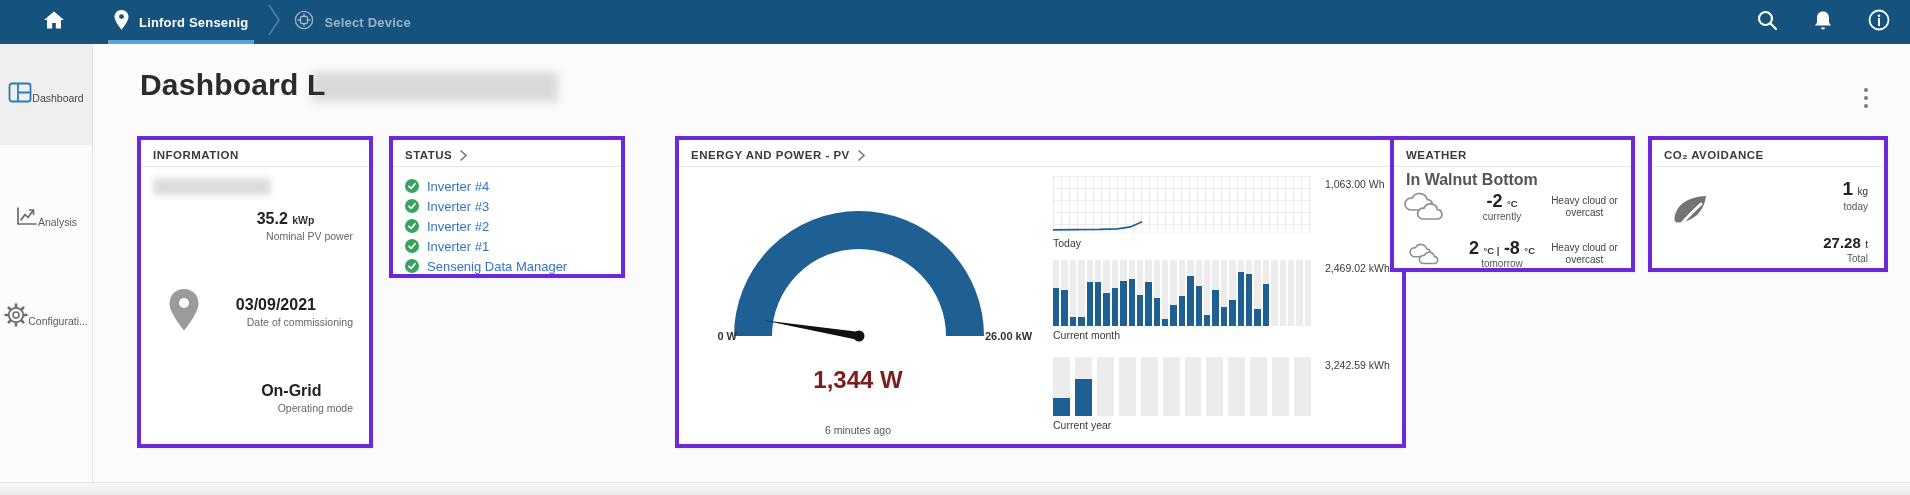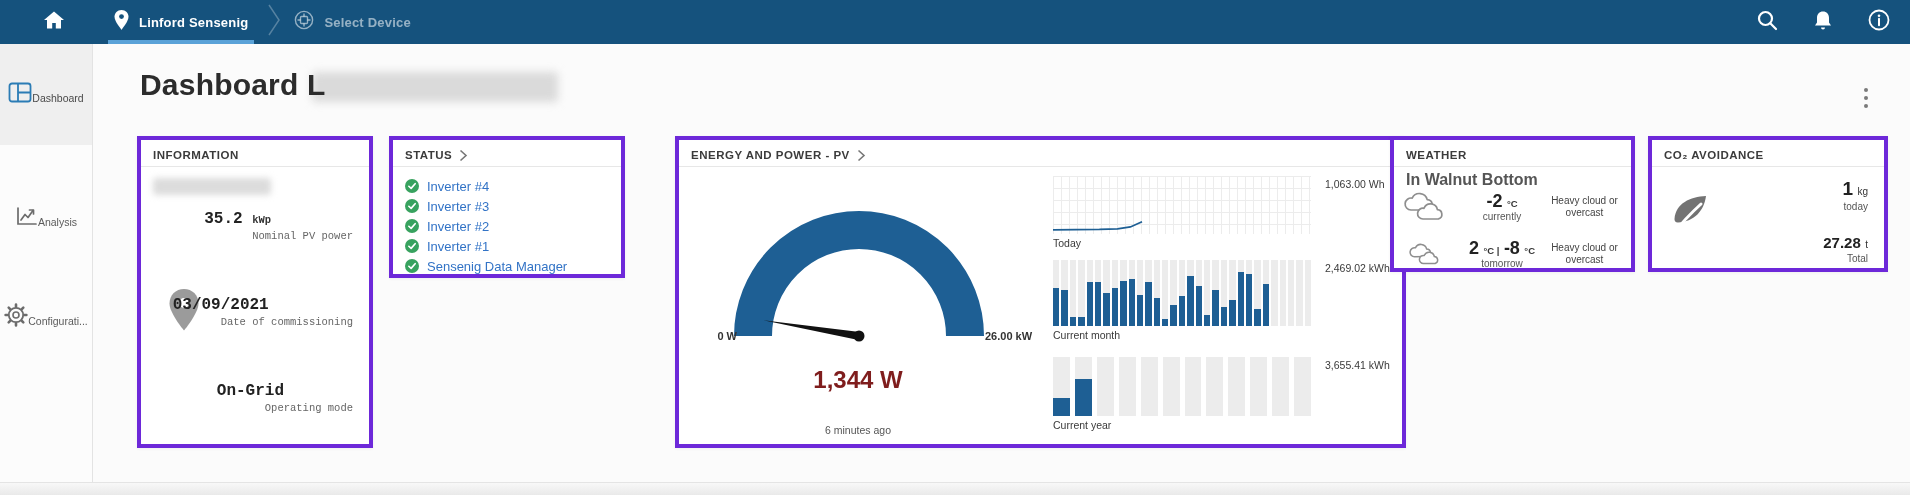--- a/index.html
+++ b/index.html
@@ -57,21 +57,21 @@
 
   .card-info    { left:137px;  top:136px; width:236px; height:312px; }
   .card-status  { left:389px;  top:136px; width:236px; height:142px; }
   .card-energy  { left:675px;  top:136px; width:731px; height:312px; }
   .card-weather { left:1390px; top:136px; width:245px; height:136px; }
   .card-co2     { left:1648px; top:136px; width:240px; height:136px; }
 
   
   .info-blur { left:12px; top:38px; width:118px; height:17px; position:absolute;
     filter:blur(3px); background:#dcdcdc; border-radius:3px; }
-  .metric { position:absolute; right:16px; text-align:left;font-family:Liberation Mono, monospace; }
+  .metric { position:absolute; right:16px; text-align:center; }
   .metric .val { font-size:16px; font-weight:bold; color:#222; }
   .metric .unit { font-size:10.5px; font-weight:bold; color:#333; }
   .metric .cap { font-size:10.5px; color:#666; margin-top:2px;margin-left:48px; }
   .m1 { top:70px; } .m2 { top:156px; } .m3 { top:242px; }
   .info-pin { position:absolute; left:26px; top:148px; }
 
   
   .status-list { padding:9px 12px 0 12px; }
   .status-row { display:flex; align-items:center; gap:8px; height:20px; }
   .status-row .nm { font-size:13px; color:#3273c6; cursor:pointer; }
@@ -434,21 +434,21 @@
       <div class="bar-track"></div>
       <div class="bar-track"></div>
       <div class="bar-track"></div>
       <div class="bar-track"></div>
       <div class="bar-track"></div>
       <div class="bar-track"></div>
       <div class="bar-track"></div>
       <div class="bar-track"></div>
     </div>
   <div class="mc-label ml-3">Current year</div>
-  <div class="mc-value mv-3">3,655.41 kWh</div>
+  <div class="mc-value mv-3">3,242.59 kWh</div>
 </div>
 
 <div class="card card-weather">
   <div class="card-header">
     <span>WEATHER</span>
   </div>
   <div class="w-loc">In Walnut Bottom</div>
 
   <div class="w-row w-row1">
     <div class="w-icon">

